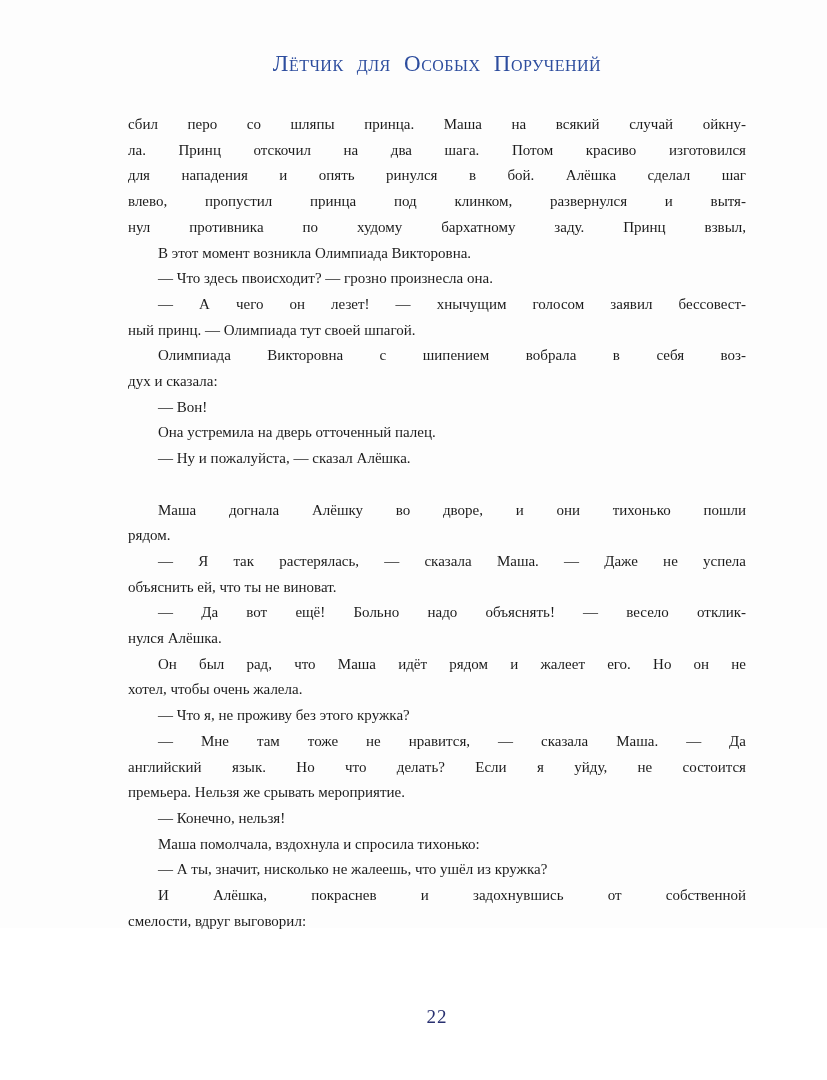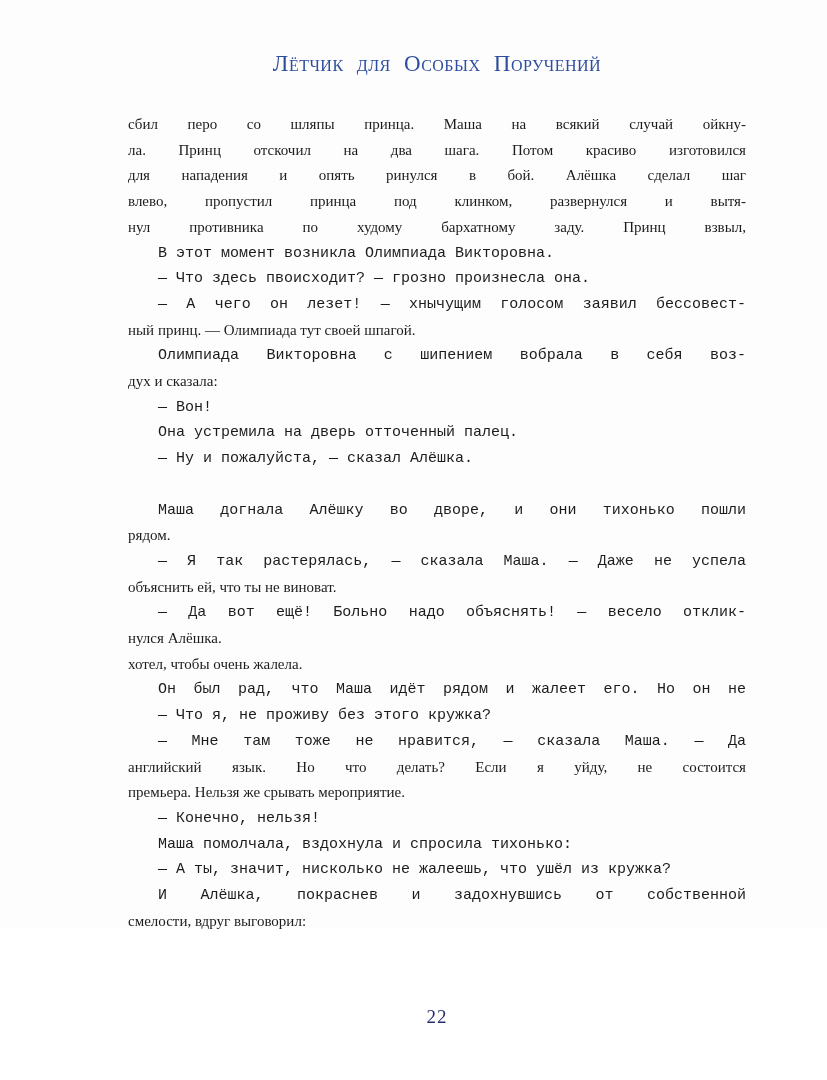--- a/index.html
+++ b/index.html
@@ -22,21 +22,21 @@
     color:var(--header-blue);
     word-spacing:7px;
     letter-spacing:0.5px;
     white-space:nowrap;
   }
   .text-block{
     position:absolute;left:128px;top:112px;width:618px;
     font-size:15px;line-height:25.7px;
   }
   .line{min-height:25.7px;}
-  .line.ind{padding-left:30px;font-family:Liberation Mono, monospace;}
+  .line.ind{padding-left:30px;}
   .line.j{text-align:justify;text-align-last:justify;}
   .line.gap{margin-top:25.7px;}
   .folio{
     position:absolute;top:1006px;left:128px;width:618px;
     text-align:center;font-weight:normal;font-size:19px;
     color:var(--folio-navy);letter-spacing:1px;
   }
 </style>
 </head>
 <body>
@@ -59,22 +59,22 @@
     <div class="line">дух и сказала:</div>
     <div class="line ind">— Вон!</div>
     <div class="line ind">Она устремила на дверь отточенный палец.</div>
     <div class="line ind">— Ну и пожалуйста, — сказал Алёшка.</div>
     <div class="line ind j gap">Маша догнала Алёшку во дворе, и они тихонько пошли</div>
     <div class="line">рядом.</div>
     <div class="line ind j">— Я так растерялась, — сказала Маша. — Даже не успела</div>
     <div class="line">объяснить ей, что ты не виноват.</div>
     <div class="line ind j">— Да вот ещё! Больно надо объяснять! — весело отклик-</div>
     <div class="line">нулся Алёшка.</div>
+    <div class="line ind j">Он был рад, что Маша идёт рядом и жалеет его. Но он не</div>
     <div class="line">хотел, чтобы очень жалела.</div>
-    <div class="line ind j">Он был рад, что Маша идёт рядом и жалеет его. Но он не</div>
     <div class="line ind">— Что я, не проживу без этого кружка?</div>
     <div class="line ind j">— Мне там тоже не нравится, — сказала Маша. — Да</div>
     <div class="line j">английский язык. Но что делать? Если я уйду, не состоится</div>
     <div class="line">премьера. Нельзя же срывать мероприятие.</div>
     <div class="line ind">— Конечно, нельзя!</div>
     <div class="line ind">Маша помолчала, вздохнула и спросила тихонько:</div>
     <div class="line ind">— А ты, значит, нисколько не жалеешь, что ушёл из кружка?</div>
     <div class="line ind j">И Алёшка, покраснев и задохнувшись от собственной</div>
     <div class="line">смелости, вдруг выговорил:</div>
   </div>

